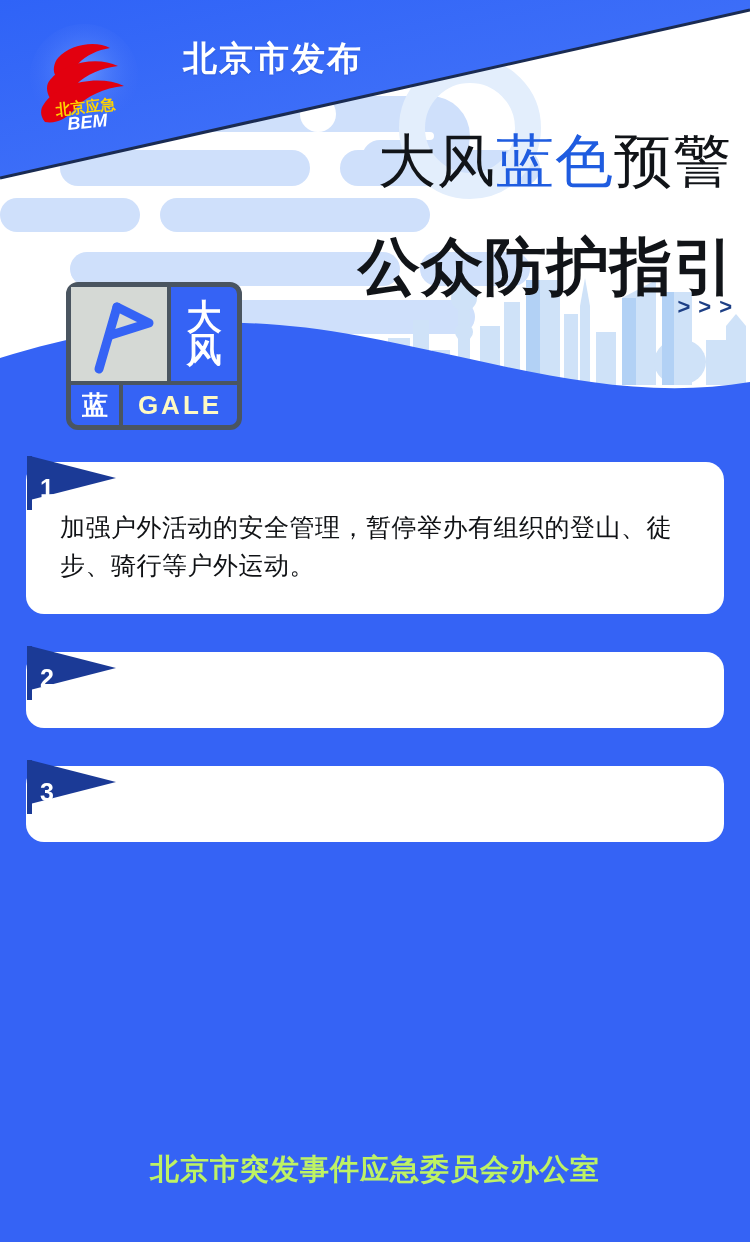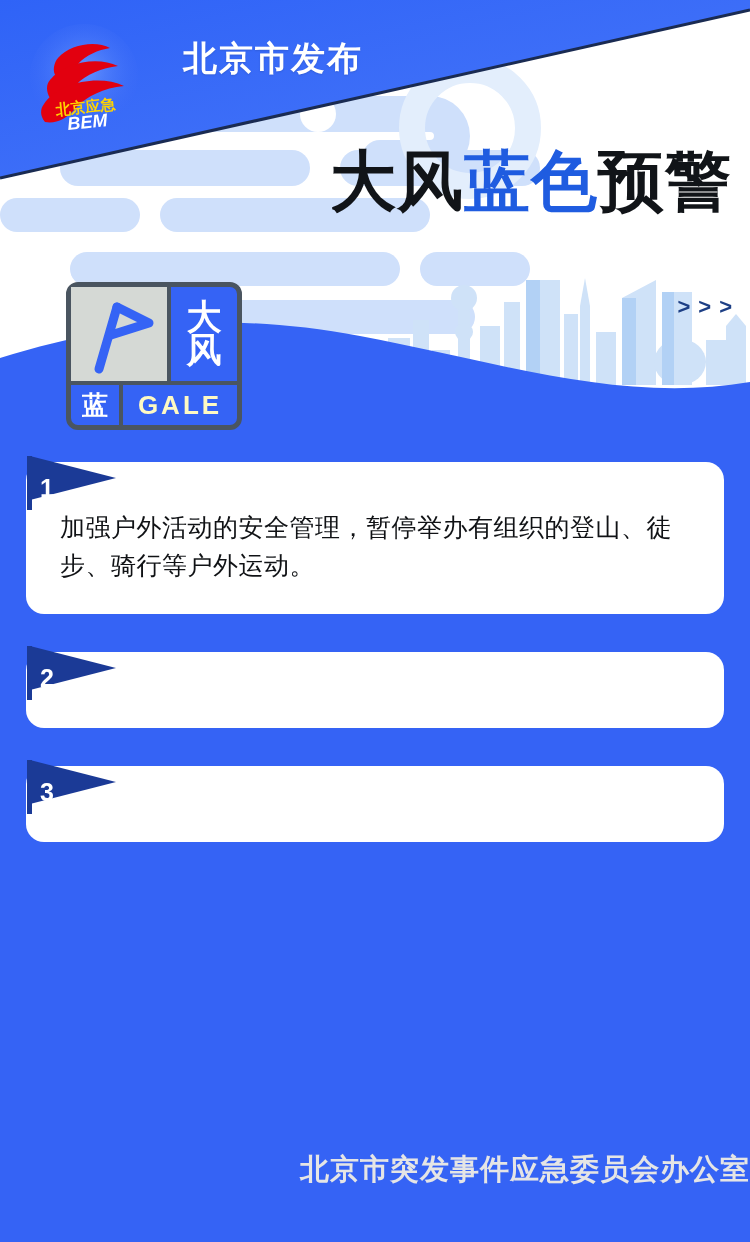--- a/index.html
+++ b/index.html
@@ -76,24 +76,24 @@
     letter-spacing: 2px;
     z-index: 7;
     text-shadow: 0 1px 2px rgba(0,0,0,0.12);
     white-space: nowrap;
     margin-left: 43px;
   }
 
   
   .headline {
     position: absolute;
-    right: 18px; top: 148px;
+    right: 18px; top: 132px;
     z-index: 8;
-    font-size: 66px;
-    font-weight: bold;
+    font-size: 58px;
+    font-weight: normal;
     letter-spacing: 1px;
     color: #111418;
     white-space: nowrap;
     line-height: 1;
   }
   .headline .hl-blue { color: #1f5ce0; }
 
   .subhead {
     position: absolute;
     right: 14px; top: 236px;
@@ -219,22 +219,22 @@
     z-index: 4;
     line-height: 1;
   }
 
   
   .footer {
     position: absolute;
     left: 0; bottom: 34px;
     width: 750px;
     z-index: 10;
-    text-align: right;
-    color: #e5e5e5;
+    text-align: center;
+    color: #bef264;
     margin-top: 48px;
   }
   .footer-line1 {
     font-size: 29px;
     font-weight: bold;
     letter-spacing: 1px;
     margin-bottom: 18px;
   }
   .footer-line2 {
     font-size: 29px;
@@ -329,20 +329,21 @@
       </g>
       <text x="58" y="88" font-family="'Liberation Sans', sans-serif" font-size="15" font-weight="bold" fill="#ffd300" text-anchor="middle" transform="rotate(-6 58 88)">北京应急</text>
       <text x="60" y="104" font-family="'Liberation Sans', sans-serif" font-size="18" font-weight="bold" fill="#ffffff" text-anchor="middle" font-style="italic" transform="rotate(-6 60 104)">BEM</text>
     </svg>
   </div>
 
   <div class="brand-title">北京市发布</div>
 
   <div class="headline"><span>大风</span><span class="hl-blue">蓝色</span><span>预警</span></div>
 
+  <div class="subhead">公众防护指引</div>
 
   <div class="chevrons">
     <span>&gt;</span>
     <span>&gt;</span>
     <span>&gt;</span>
   </div>
 
   <div class="warn-sign">
     <div class="ws-top">
       <div class="ws-flagbox">

